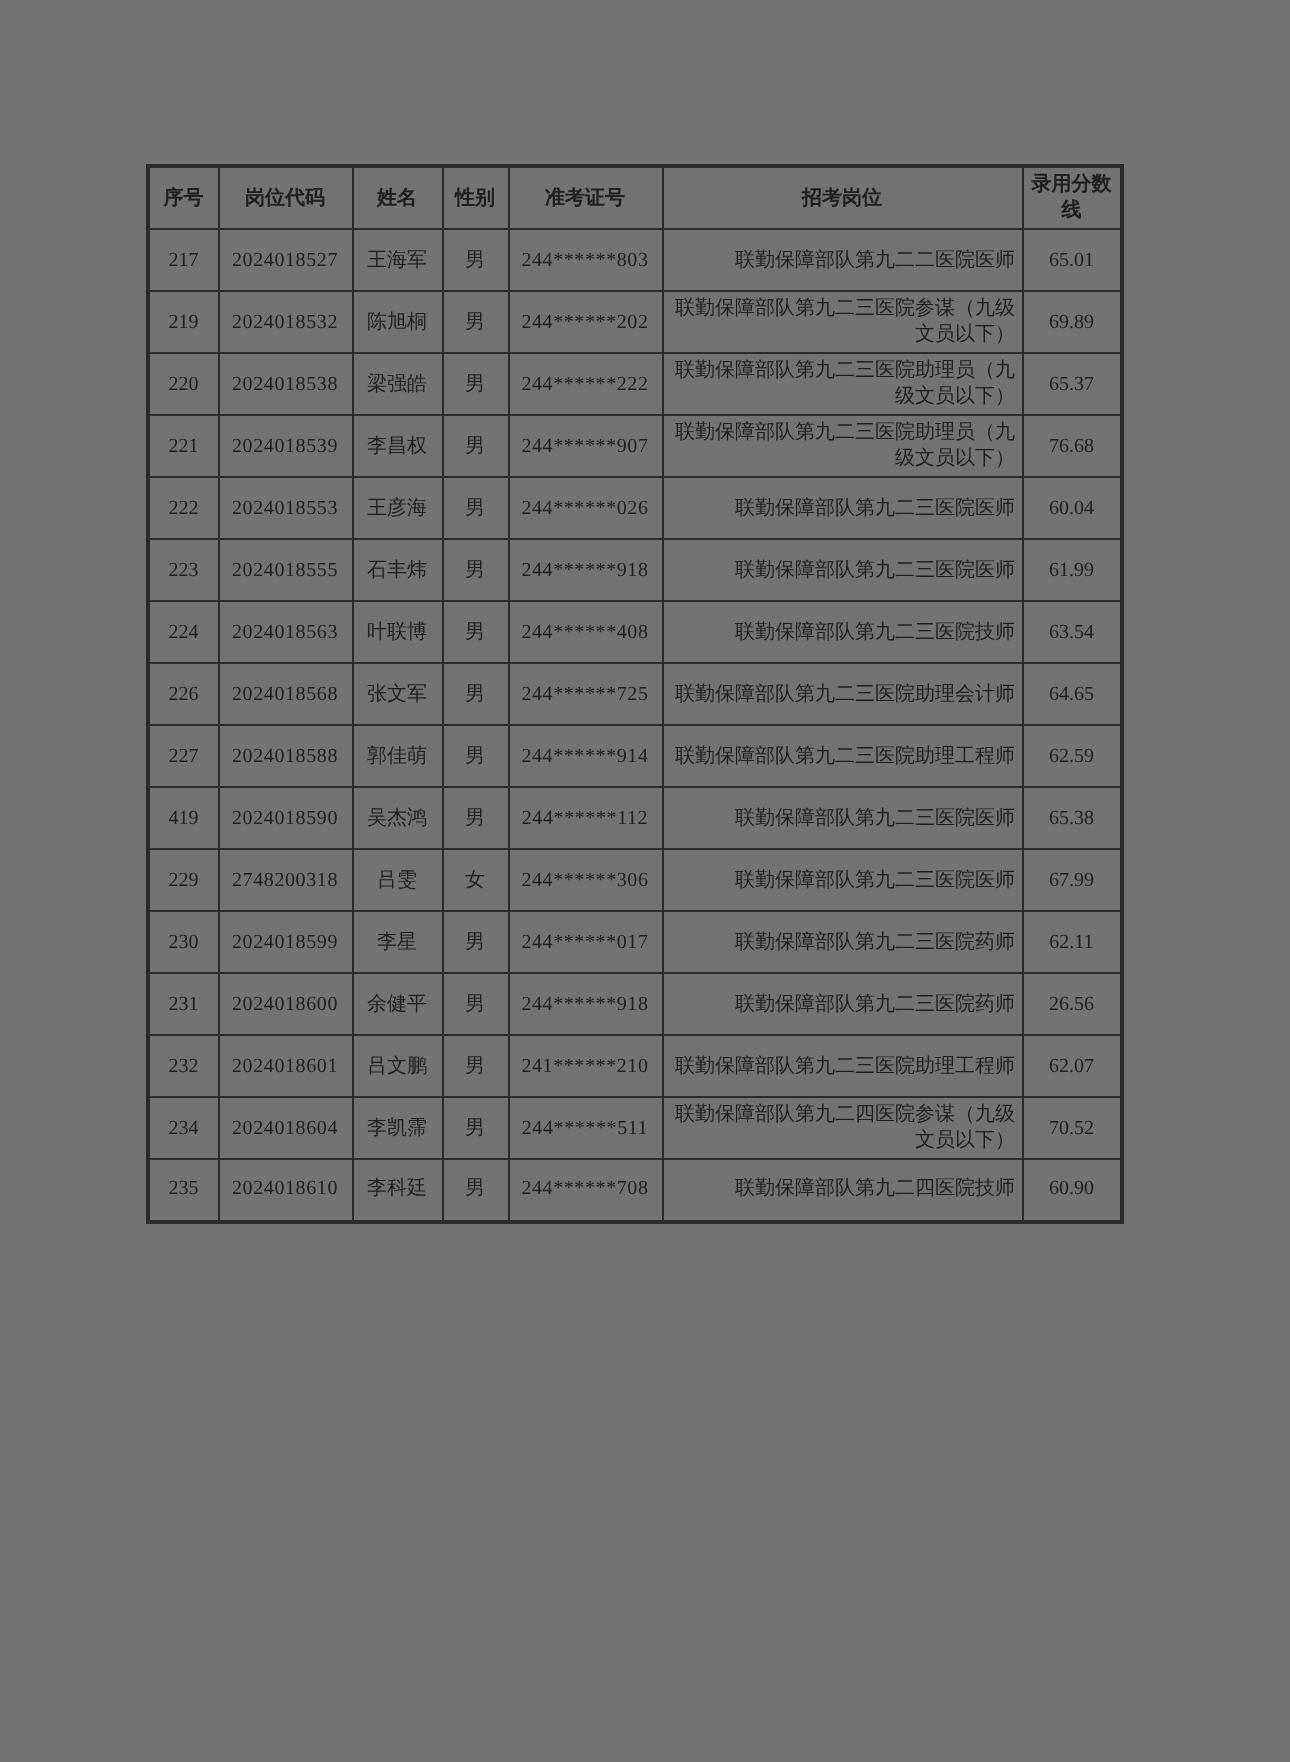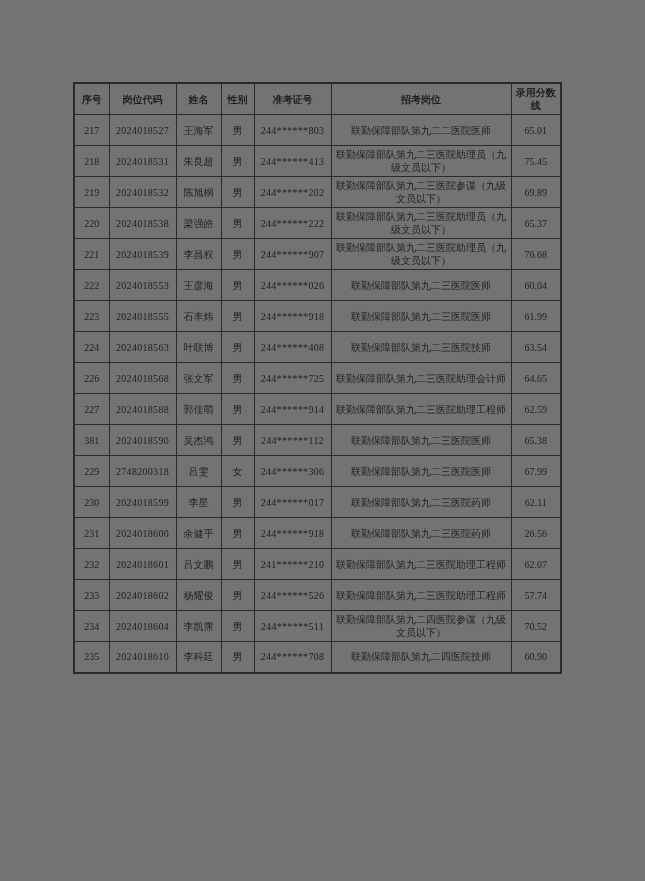--- a/index.html
+++ b/index.html
@@ -38,21 +38,21 @@
   table.score-table th {
     font-weight: bold;
     height: 27px;
   }
   table.score-table td {
     height: 31px;
     font-weight: normal;
   }
   
   table.score-table td.col-position {
-    text-align: center;
+    text-align: right;
   }
   
   table.score-table td.col-ticket-no,
   table.score-table td.col-job-code {
     letter-spacing: 0.3px;
   }
 </style>
 </head>
 <body>
 
@@ -82,29 +82,20 @@
         <tr>
           <td class="col-index">217</td>
           <td class="col-job-code">2024018527</td>
           <td class="col-name">王海军</td>
           <td class="col-gender">男</td>
           <td class="col-ticket-no">244******803</td>
           <td class="col-position">联勤保障部队第九二二医院医师</td>
           <td class="col-score">65.01</td>
         </tr>
         <tr>
-          <td class="col-index">218</td>
-          <td class="col-job-code">2024018531</td>
-          <td class="col-name">朱良超</td>
-          <td class="col-gender">男</td>
-          <td class="col-ticket-no">244******413</td>
-          <td class="col-position">联勤保障部队第九二三医院助理员（九级文员以下）</td>
-          <td class="col-score">75.45</td>
-        </tr>
-        <tr>
           <td class="col-index">219</td>
           <td class="col-job-code">2024018532</td>
           <td class="col-name">陈旭桐</td>
           <td class="col-gender">男</td>
           <td class="col-ticket-no">244******202</td>
           <td class="col-position">联勤保障部队第九二三医院参谋（九级文员以下）</td>
           <td class="col-score">69.89</td>
         </tr>
         <tr>
           <td class="col-index">220</td>
@@ -163,21 +154,21 @@
         <tr>
           <td class="col-index">227</td>
           <td class="col-job-code">2024018588</td>
           <td class="col-name">郭佳萌</td>
           <td class="col-gender">男</td>
           <td class="col-ticket-no">244******914</td>
           <td class="col-position">联勤保障部队第九二三医院助理工程师</td>
           <td class="col-score">62.59</td>
         </tr>
         <tr>
-          <td class="col-index">381</td>
+          <td class="col-index">419</td>
           <td class="col-job-code">2024018590</td>
           <td class="col-name">吴杰鸿</td>
           <td class="col-gender">男</td>
           <td class="col-ticket-no">244******112</td>
           <td class="col-position">联勤保障部队第九二三医院医师</td>
           <td class="col-score">65.38</td>
         </tr>
         <tr>
           <td class="col-index">229</td>
           <td class="col-job-code">2748200318</td>
@@ -208,29 +199,20 @@
         <tr>
           <td class="col-index">232</td>
           <td class="col-job-code">2024018601</td>
           <td class="col-name">吕文鹏</td>
           <td class="col-gender">男</td>
           <td class="col-ticket-no">241******210</td>
           <td class="col-position">联勤保障部队第九二三医院助理工程师</td>
           <td class="col-score">62.07</td>
         </tr>
         <tr>
-          <td class="col-index">233</td>
-          <td class="col-job-code">2024018602</td>
-          <td class="col-name">杨耀俊</td>
-          <td class="col-gender">男</td>
-          <td class="col-ticket-no">244******526</td>
-          <td class="col-position">联勤保障部队第九二三医院助理工程师</td>
-          <td class="col-score">57.74</td>
-        </tr>
-        <tr>
           <td class="col-index">234</td>
           <td class="col-job-code">2024018604</td>
           <td class="col-name">李凯霈</td>
           <td class="col-gender">男</td>
           <td class="col-ticket-no">244******511</td>
           <td class="col-position">联勤保障部队第九二四医院参谋（九级文员以下）</td>
           <td class="col-score">70.52</td>
         </tr>
         <tr>
           <td class="col-index">235</td>

